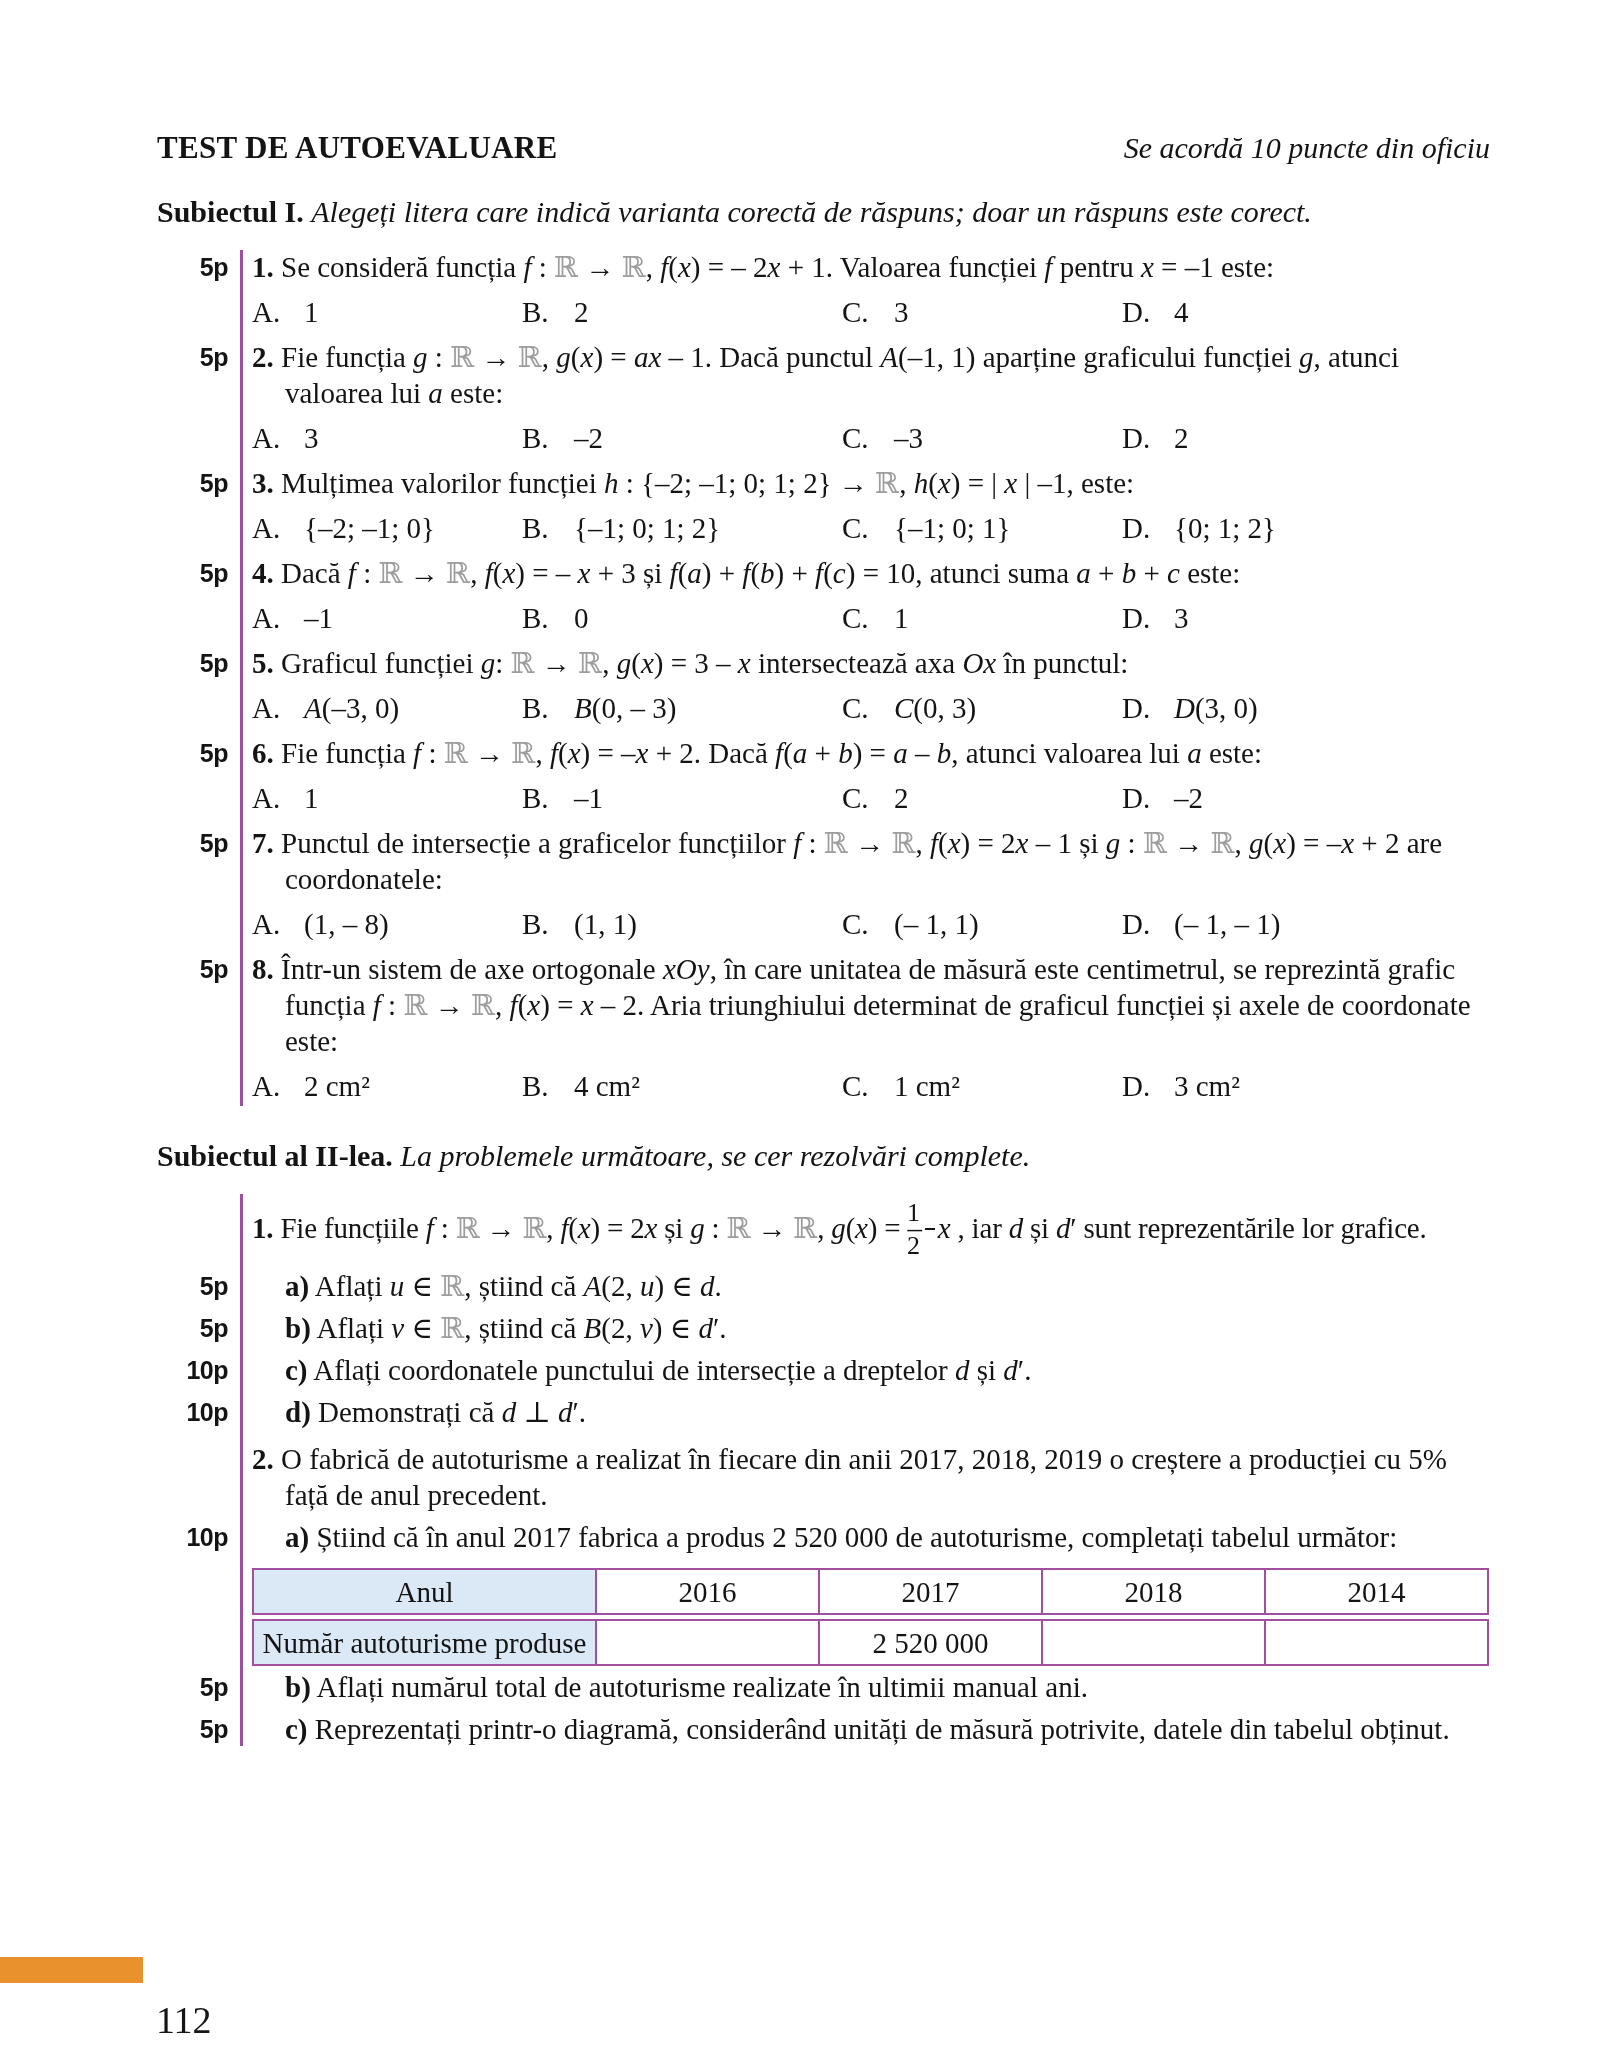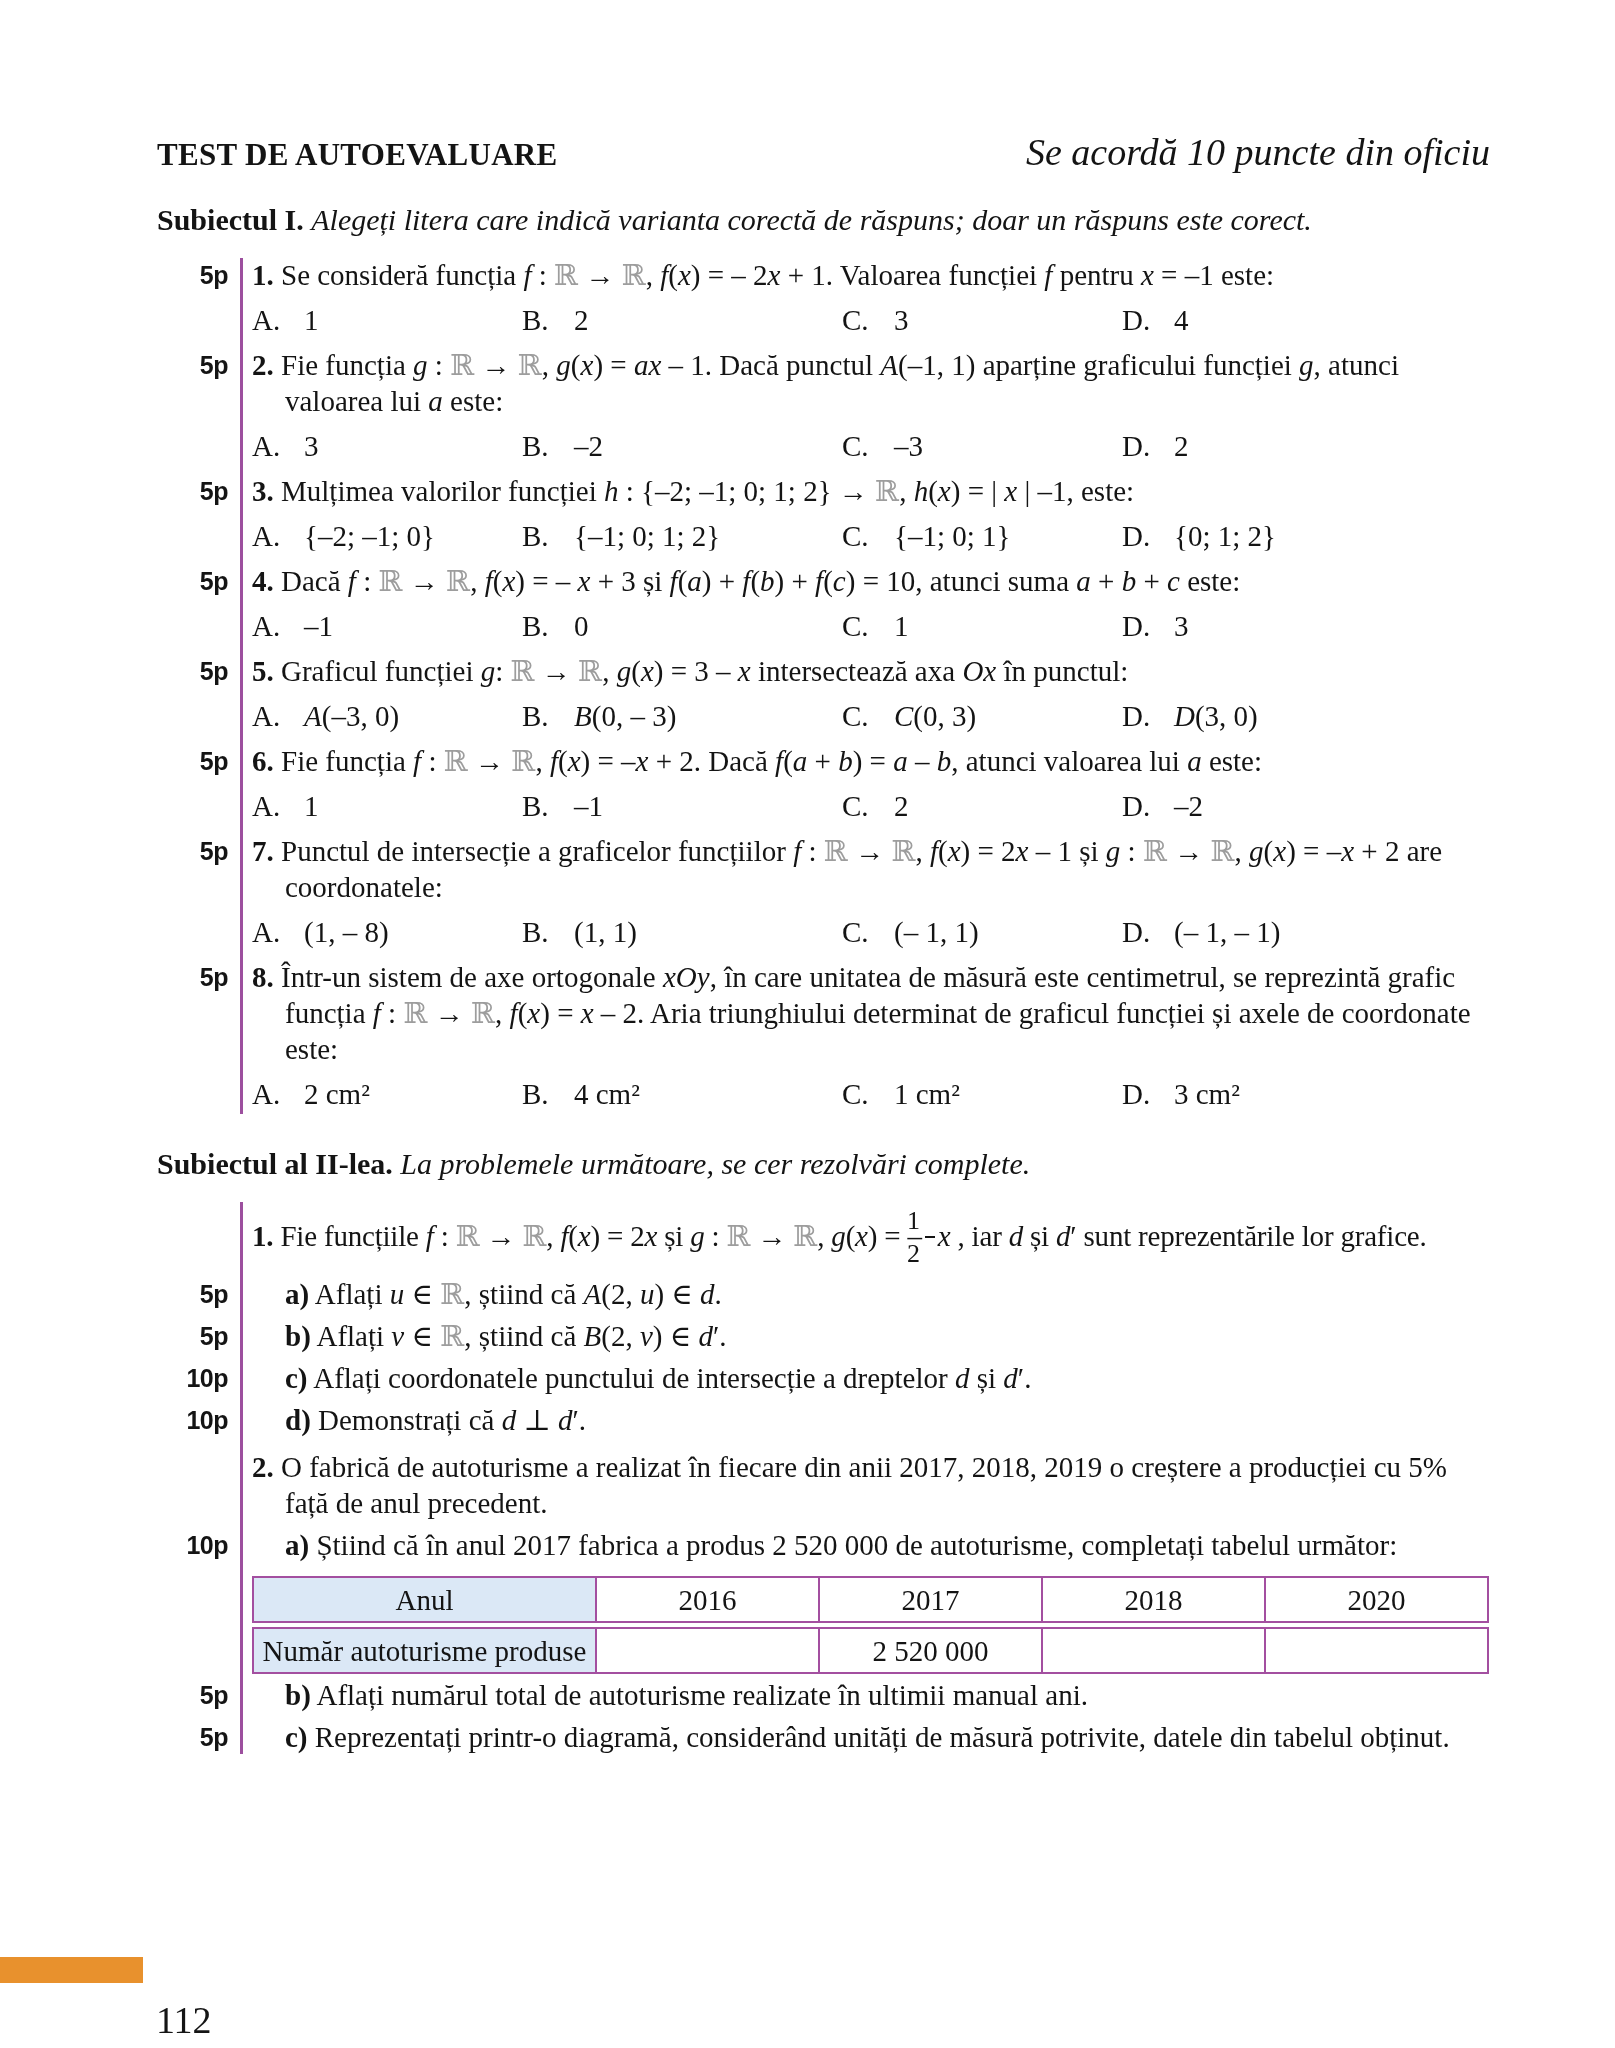--- a/index.html
+++ b/index.html
@@ -5,21 +5,21 @@
   html,body { margin:0; padding:0; background:#ffffff; }
   .page {
     position:relative; width:1591px; height:2048px; background:#ffffff;
     font-family:"Liberation Serif","DejaVu Serif",serif; color:#141414; overflow:hidden;border-radius:31px;
   }
   .content { position:absolute; left:157px; top:130px; width:1333px; }
 
   
   .header { display:flex; justify-content:space-between; align-items:baseline; }
   .page-title { font-weight:bold; font-size:31px; letter-spacing:0.3px; }
-  .office-note { font-style:italic; font-size:38px; }
+  .office-note { font-style:italic; font-size:30px; }
 
   
   .section-head { margin-top:26px; font-size:30px; line-height:40px; }
   .section-head .b { font-weight:bold; }
   .section-head .i { font-style:italic; }
 
   
   .qblock { position:relative; margin-top:14px; }
   .vline { position:absolute; left:83px; top:4px; bottom:4px; width:2.5px; background:#9c4f9e; }
   .qrow { display:flex; align-items:flex-start; }
@@ -381,21 +381,21 @@
 
       <div class="qrow">
         <div class="pts"></div>
         <div class="qbody" style="padding:0;">
           <div class="tbl">
             <div class="trow">
               <div class="tc c0 shaded">Anul</div>
               <div class="tc cy">2016</div>
               <div class="tc cy">2017</div>
               <div class="tc cy">2018</div>
-              <div class="tc cy">2020</div>
+              <div class="tc cy">2014</div>
             </div>
             <div class="trow">
               <div class="tc c0 shaded">Număr autoturisme produse</div>
               <div class="tc cy"></div>
               <div class="tc cy">2 520 000</div>
               <div class="tc cy"></div>
               <div class="tc cy"></div>
             </div>
           </div>
         </div>

